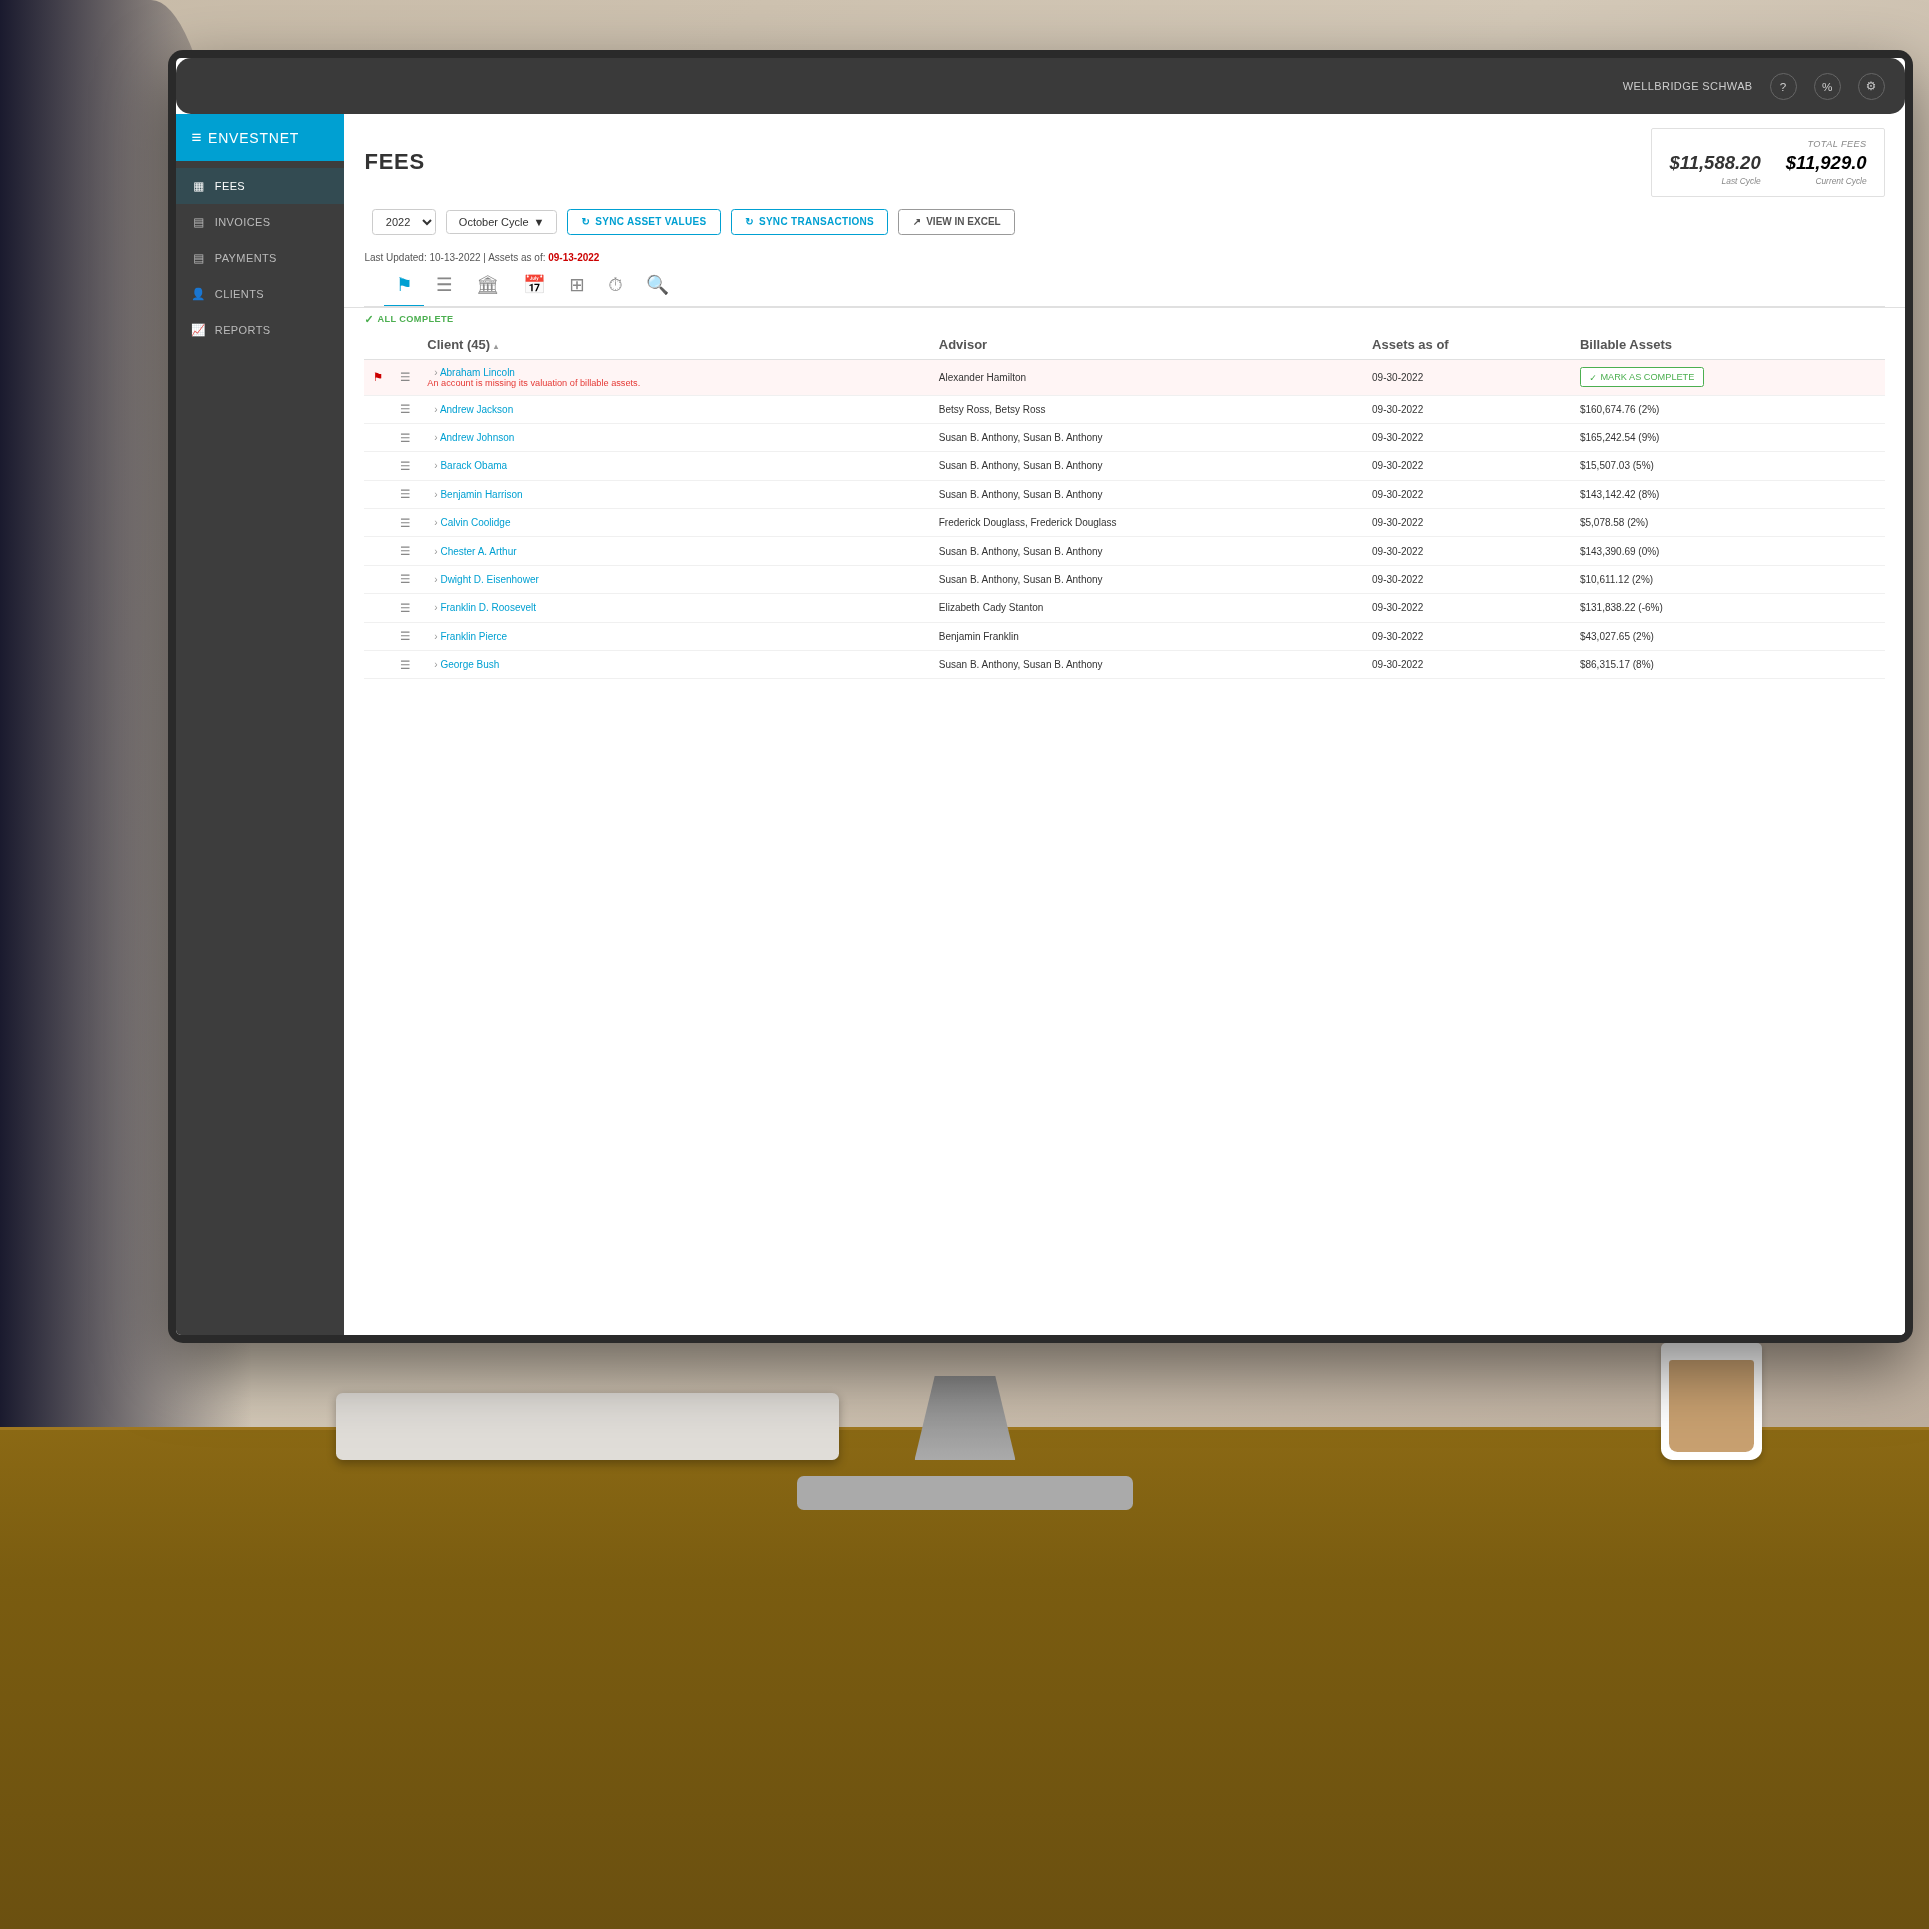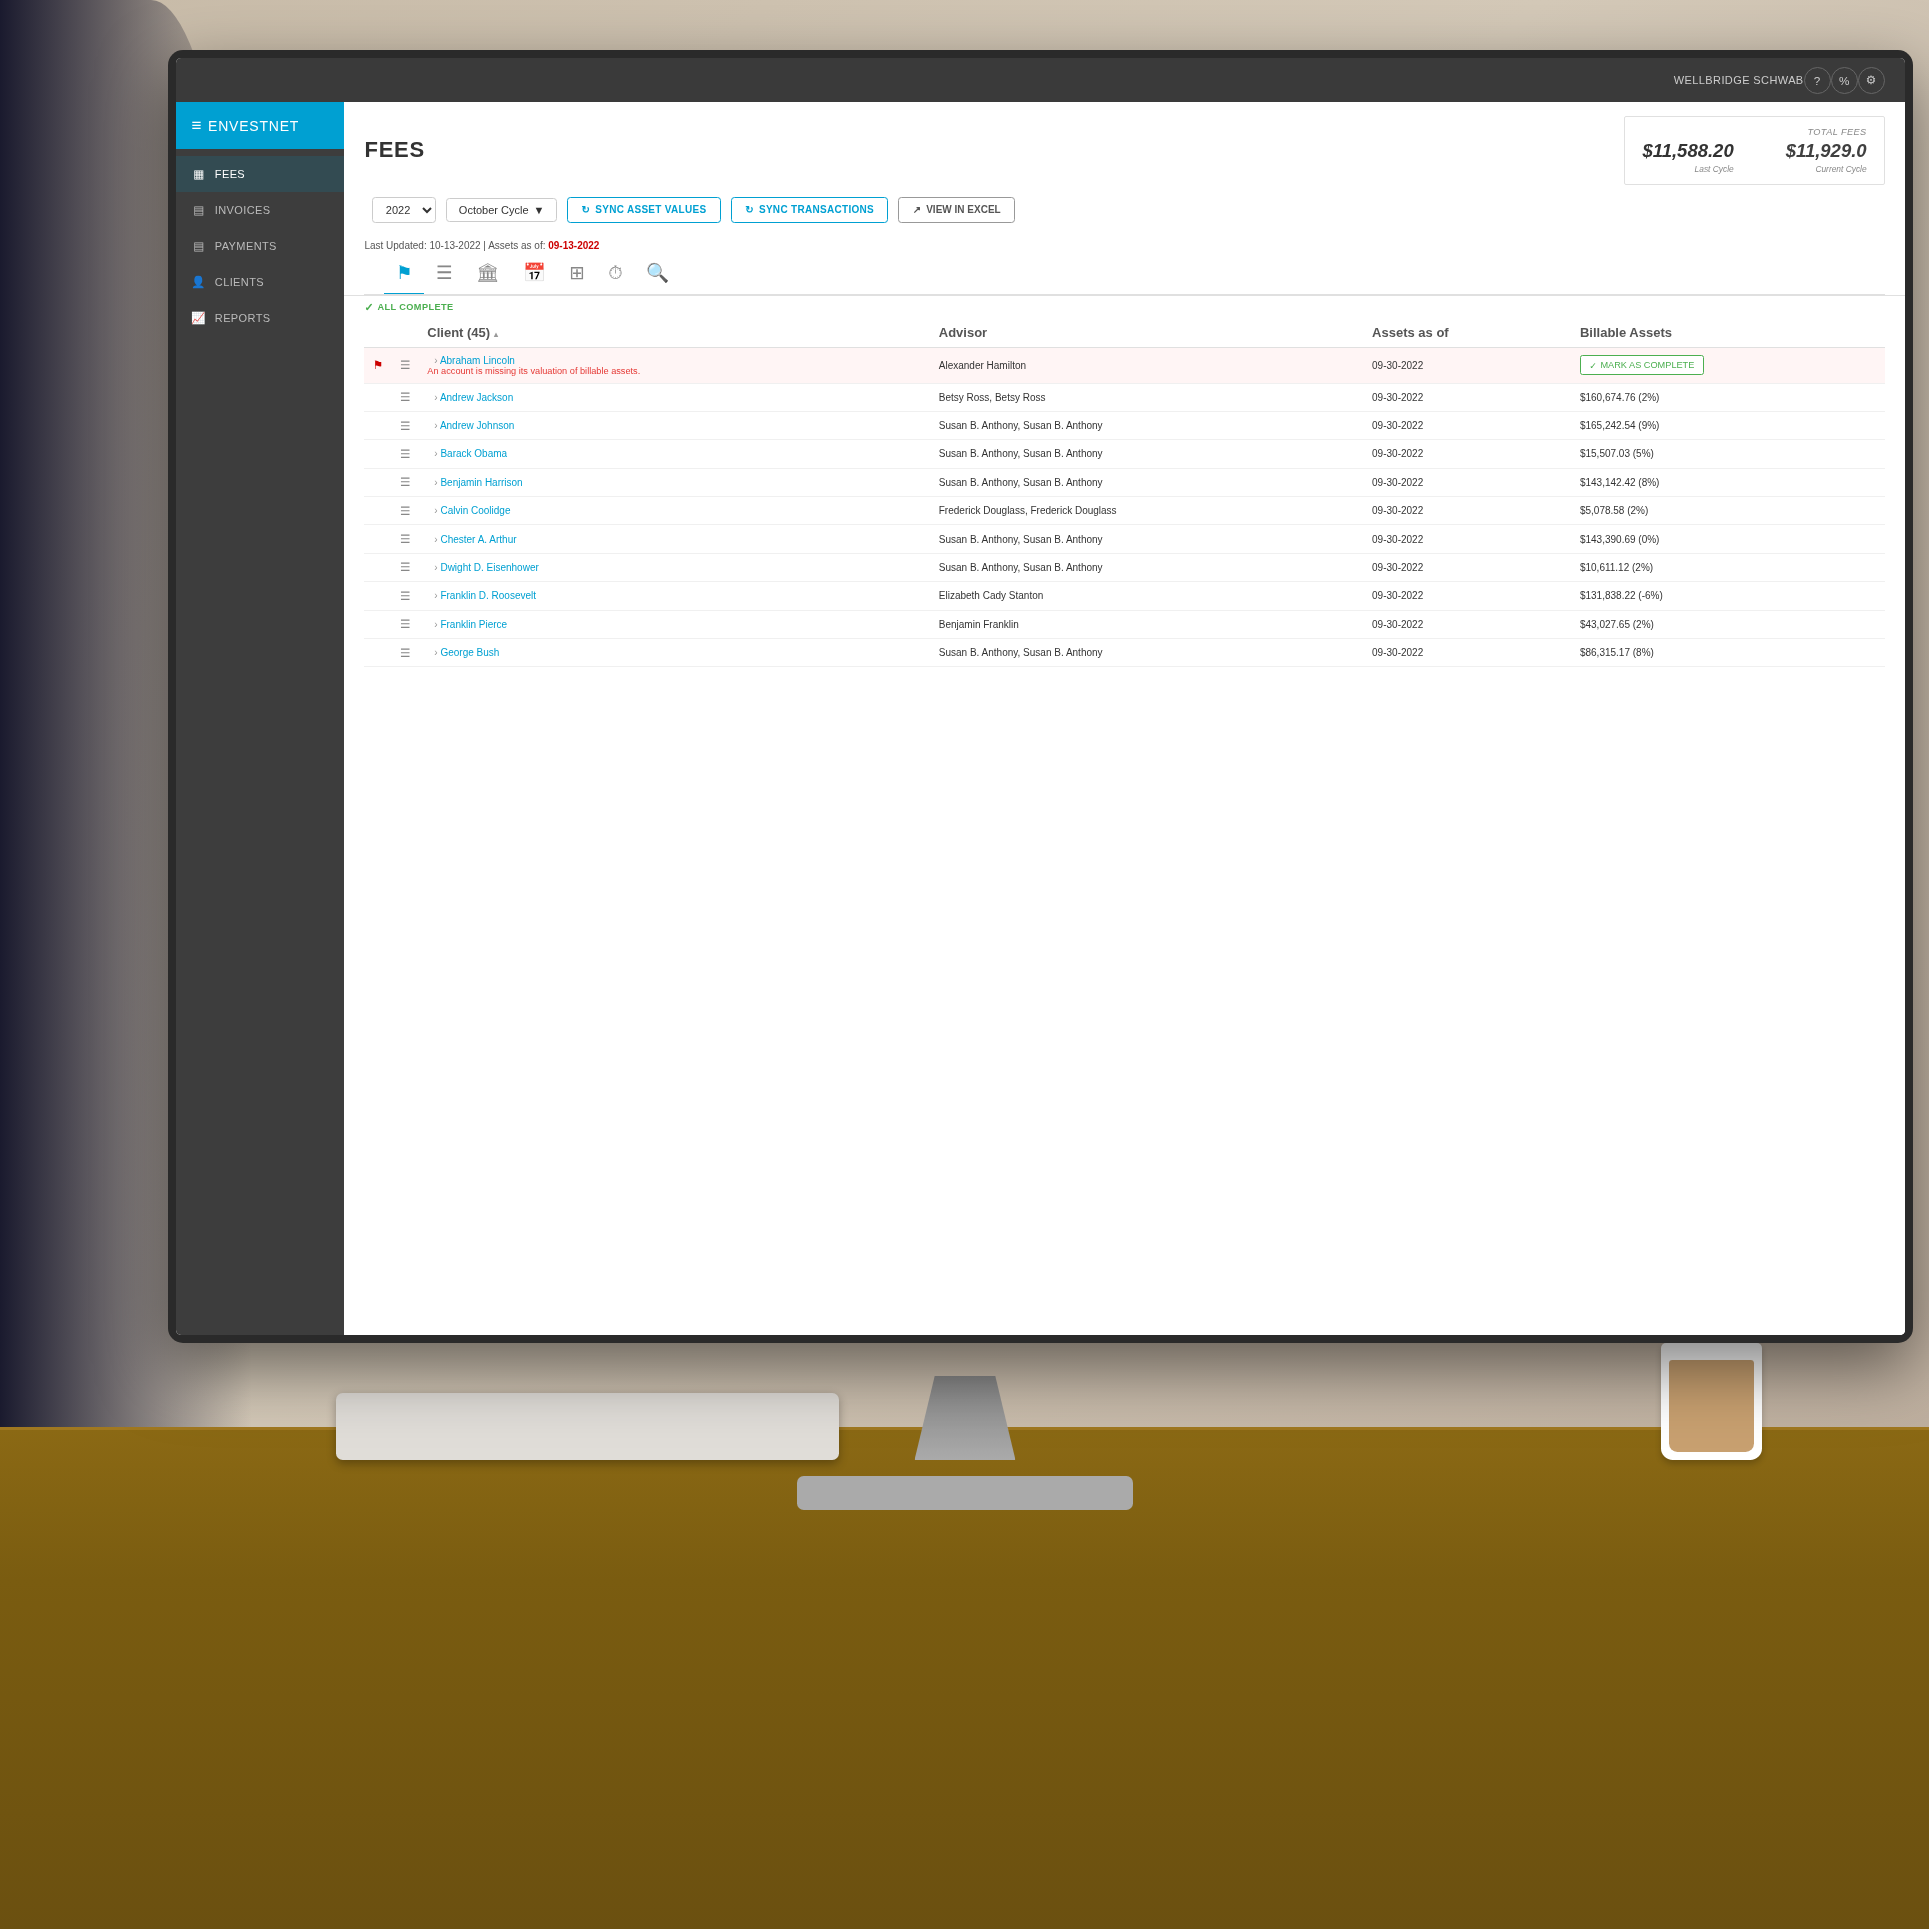--- a/index.html
+++ b/index.html
@@ -38,26 +38,28 @@
       background: #fff;
       border-radius: 5px;
       overflow: hidden;
       display: flex;
       flex-direction: column;
     }
 
     
     .top-bar {
       background: #3a3a3a;
-      height: 44px;
+      height: 56px;
       display: flex;
       align-items: center;
       justify-content: flex-end;
       padding: 0 20px;
+      gap: 17px;
       flex-shrink: 0;
+      border-radius: 15px;
     }
 
     .top-bar-company {
       color: #ccc;
       font-size: 11px;
       letter-spacing: 0.4px;
     }
 
     .top-bar-icon {
       width: 27px;
@@ -184,22 +186,21 @@
       margin-bottom: 3.4px;
     }
 
     .total-fees-amount {
       font-size: 18.5px;
       font-weight: 700;
       color: #333;
     }
 
     .total-fees-amount.green {
-      color: #404040;
-      margin-left: 27px;
+      color: #000000;
     }
 
     .total-fees-sublabel {
       font-size: 8.4px;
       color: #888;
       margin-top: 1.7px;
     }
 
     
     .controls-row {

